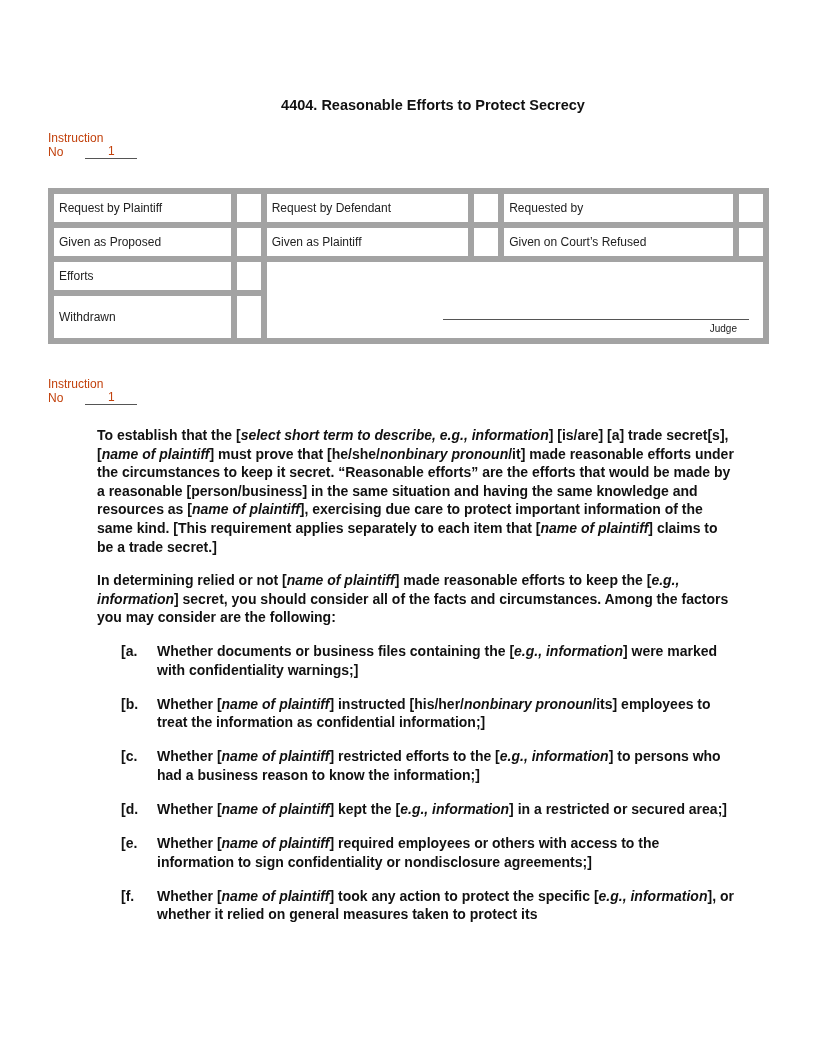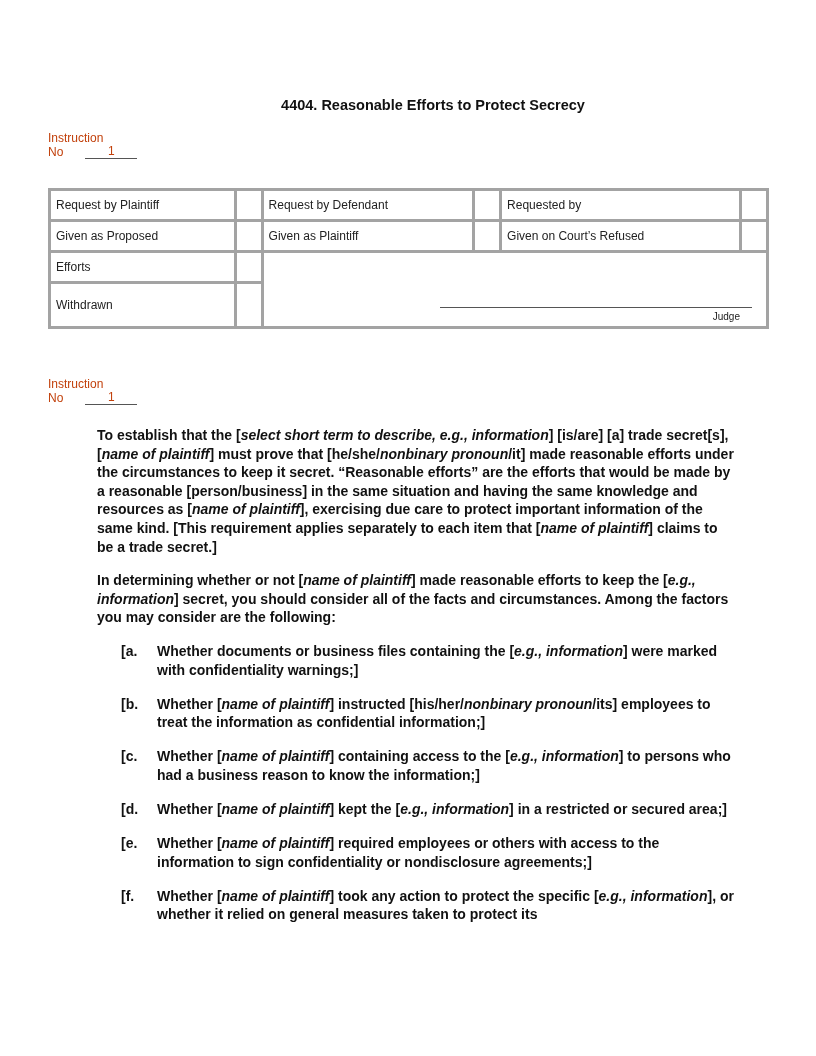--- a/index.html
+++ b/index.html
@@ -6,21 +6,21 @@
   body { width: 816px; height: 1056px; position: relative; overflow: hidden;
          font-family: "Liberation Sans", sans-serif; color: #111; }
   .title { position: absolute; top: 97px; left: 0; width: 866px; text-align: center;
            font-weight: bold; font-size: 14.5px; }
   .instr { position: absolute; left: 48px; font-size: 12px; line-height: 14px; color: #c2410c; }
   .instr .no-row { display: flex; }
   .instr .no-val { display: inline-block; width: 52px; margin-left: 22px; border-bottom: 1px solid #555;
                    text-align: center; line-height: 13px; }
   table.form { position: absolute; top: 188px; left: 48px; width: 721px; border-collapse: collapse;
                font-size: 12px; color: #222; }
-  table.form td { border: 3px solid #a3a3a3; padding: 0 5px; height: 28px; vertical-align: middle; }
+  table.form td { border: 6px solid #a3a3a3; padding: 0 5px; height: 28px; vertical-align: middle; }
   table.form td.box { width: 24px; padding: 0; }
   .judge-cell { position: relative; }
   .judge-line { position: absolute; left: 176px; right: 14px; bottom: 18px; border-top: 1px solid #555; }
   .judge-label { position: absolute; right: 26px; bottom: 4px; font-size: 10px; }
   .body { position: absolute; top: 426px; left: 97px; width: 640px; font-weight: bold;
           font-size: 14px; line-height: 18.6px; color: #111; }
   .body p { margin: 0 0 15px 0; }
   .body i { font-style: italic; }
   .factors { margin: 0; padding: 0; list-style: none; }
   .factor { display: flex; margin: 0 0 15.5px 24px; }
@@ -76,33 +76,33 @@
 <div class="instr" style="top:377px">
   <div>Instruction</div>
   <div class="no-row">
     <span>No</span>
     <span class="no-val">1</span>
   </div>
 </div>
 
 <div class="body">
   <p><span>To establish that the [</span><i>select short term to describe, e.g., information</i><span>] [is/are] [a] trade secret[s], [</span><i>name of plaintiff</i><span>] must prove that [he/she/</span><i>nonbinary pronoun</i><span>/it] made reasonable efforts under the circumstances to keep it secret. “Reasonable efforts” are the efforts that would be made by a reasonable [person/business] in the same situation and having the same knowledge and resources as [</span><i>name of plaintiff</i><span>], exercising due care to protect important information of the same kind. [This requirement applies separately to each item that [</span><i>name of plaintiff</i><span>] claims to be a trade secret.]</span></p>
-  <p><span>In determining whether or not [</span><i>name of plaintiff</i><span>] made reasonable efforts to keep the [</span><i>e.g., information</i><span>] secret, you should consider all of the facts and circumstances. Among the factors you may consider are the following:</span></p>
+  <p><span>In determining relied or not [</span><i>name of plaintiff</i><span>] made reasonable efforts to keep the [</span><i>e.g., information</i><span>] secret, you should consider all of the facts and circumstances. Among the factors you may consider are the following:</span></p>
   <ul class="factors">
     <li class="factor">
       <span class="lbl">[a.</span>
       <span class="txt"><span>Whether documents or business files containing the [</span><i>e.g., information</i><span>] were marked with confidentiality warnings;]</span></span>
     </li>
     <li class="factor">
       <span class="lbl">[b.</span>
       <span class="txt"><span>Whether [</span><i>name of plaintiff</i><span>] instructed [his/her/</span><i>nonbinary pronoun</i><span>/its] employees to treat the information as confidential information;]</span></span>
     </li>
     <li class="factor">
       <span class="lbl">[c.</span>
-      <span class="txt"><span>Whether [</span><i>name of plaintiff</i><span>] containing access to the [</span><i>e.g., information</i><span>] to persons who had a business reason to know the information;]</span></span>
+      <span class="txt"><span>Whether [</span><i>name of plaintiff</i><span>] restricted efforts to the [</span><i>e.g., information</i><span>] to persons who had a business reason to know the information;]</span></span>
     </li>
     <li class="factor">
       <span class="lbl">[d.</span>
       <span class="txt"><span>Whether [</span><i>name of plaintiff</i><span>] kept the [</span><i>e.g., information</i><span>] in a restricted or secured area;]</span></span>
     </li>
     <li class="factor">
       <span class="lbl">[e.</span>
       <span class="txt"><span>Whether [</span><i>name of plaintiff</i><span>] required employees or others with access to the information to sign confidentiality or nondisclosure agreements;]</span></span>
     </li>
     <li class="factor">

